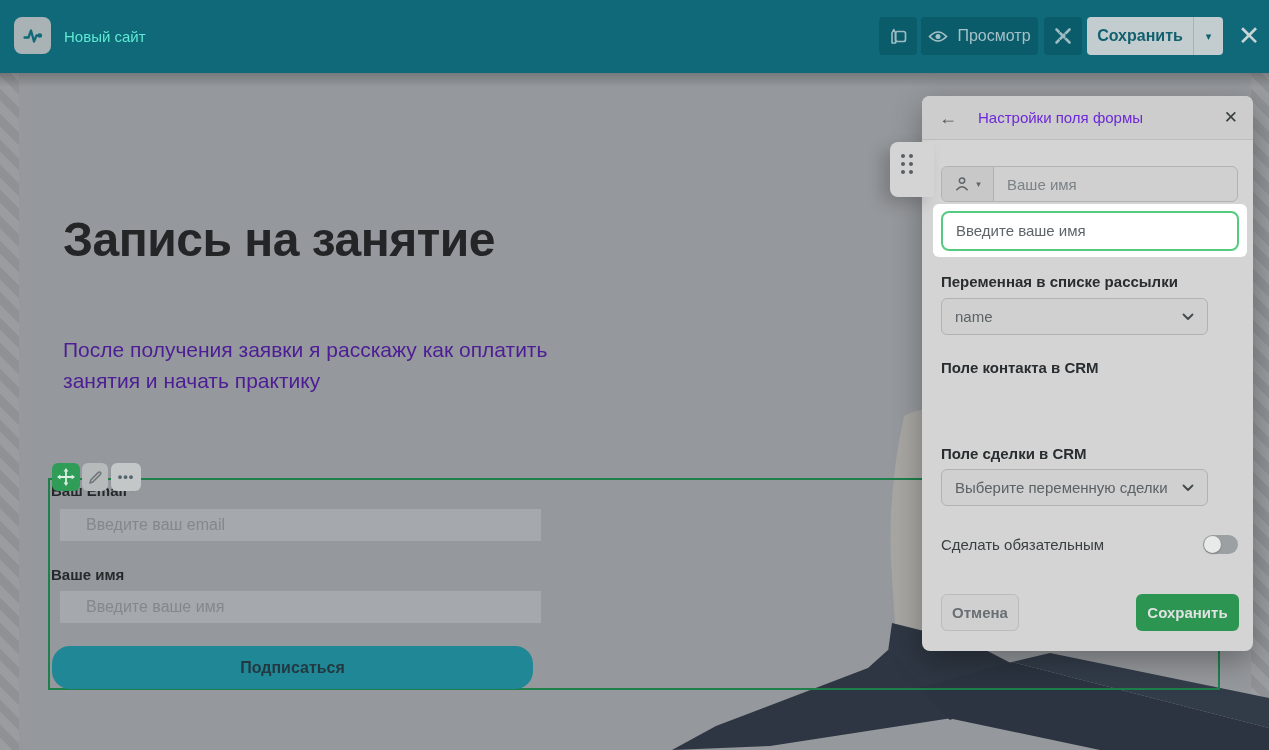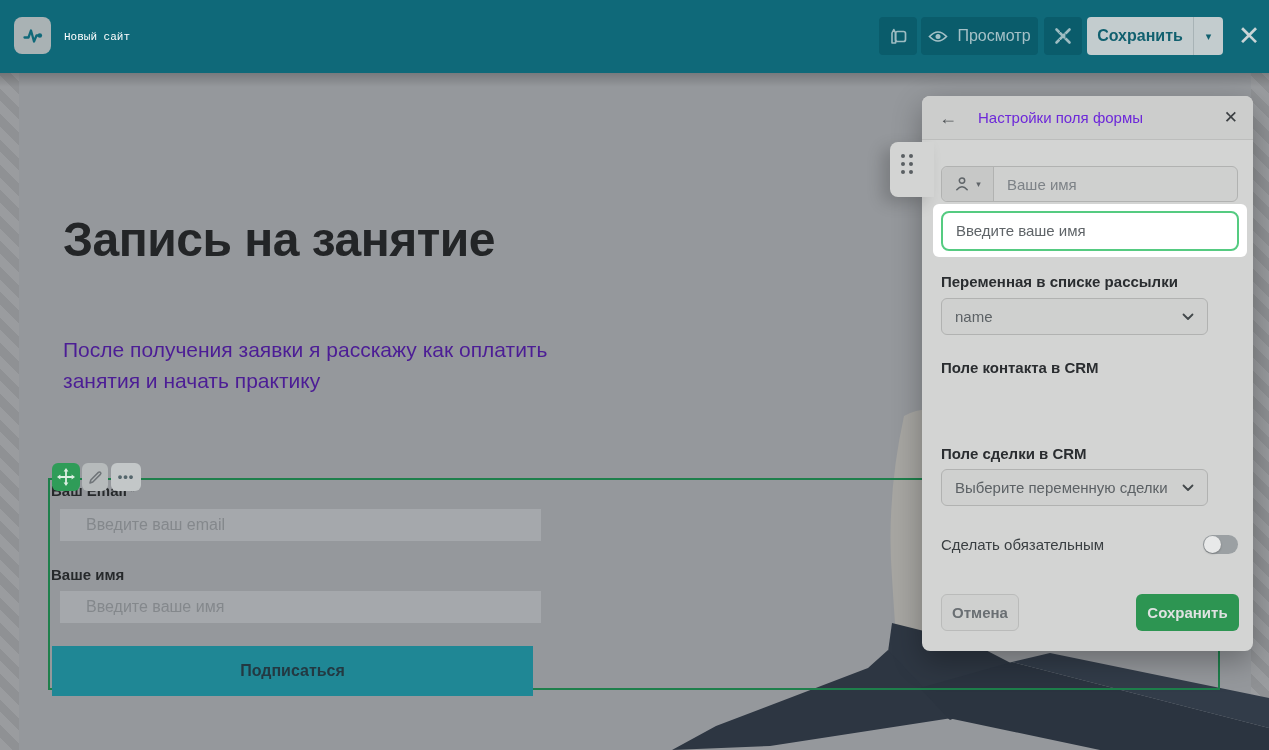--- a/index.html
+++ b/index.html
@@ -7,21 +7,21 @@
   .stage{
     position:relative; width:1269px; height:750px; overflow:hidden;
     font-family:"Liberation Sans", sans-serif; background:#95989c;
   }
 
   
   .topbar{ position:absolute; left:0; top:0; width:1269px; height:73px; background:#0f6979; z-index:40; }
   .logo-btn{ position:absolute; left:14px; top:17px; width:37px; height:37px; border-radius:8px; background:#a9b2b4;
     display:flex; align-items:center; justify-content:center; cursor:pointer; }
   .site-title{ position:absolute; left:64px; top:0; height:73px; display:flex; align-items:center;
-    color:#ffffff; font-size:11px;font-family:Liberation Mono, monospace; }
+    color:#5eead4; font-size:15px; }
   .tb-btn{ position:absolute; top:17px; height:38px; border-radius:4px; background:#0a5c6b;
     display:flex; align-items:center; justify-content:center; color:#a5c1c7; font-size:16px; cursor:pointer; }
   .btn-design{ left:879px; width:38px; }
   .btn-preview{ left:921px; width:117px; gap:9px; }
   .btn-tools{ left:1044px; width:38px; }
   .btn-save{ left:1087px; top:17px; width:136px; height:38px; border-radius:4px; background:#c3ccce;
     display:flex; position:absolute; cursor:pointer; }
   .save-main{ flex:1; display:flex; align-items:center; justify-content:center;
     color:#11606f; font-size:16px; font-weight:bold; }
   .save-caret{ width:30px; border-left:1px solid #a8b3b6; display:flex; align-items:center; justify-content:center;
@@ -46,23 +46,23 @@
 
   .form-box{ position:absolute; left:48px; top:478px; width:1172px; height:212px;
     border:2px solid #1e7f4b; z-index:6; }
   .f-label{ position:absolute; left:51px; font-size:15px; font-weight:bold; color:#26292b; z-index:7; }
   .req-mark{ color:#5c6165; font-weight:normal; margin-left:3px; font-size:13px; }
   .c-input{ position:absolute; left:60px; width:481px; height:32px; background:#a5a8ac; border:none;
     color:#84888c; font-size:16px; padding-left:26px; font-family:"Liberation Sans",sans-serif; z-index:7; }
   .c-input::placeholder{ color:#84888c; opacity:1; }
   .email-label{ top:482px; } .email-input{ top:509px; }
   .name-label{ top:566px; }  .name-input{ top:591px; }
-  .submit-btn{ position:absolute; left:52px; top:646px; width:481px; height:50px; background:#1f8795;
+  .submit-btn{ position:absolute; left:52px; top:646px; width:481px; height:43px; background:#1f8795;
     color:#233942; font-weight:bold; font-size:16px; display:flex; align-items:center; justify-content:center;
-    z-index:7; cursor:pointer; }
+    z-index:7; cursor:pointer;border-radius:18px; }
 
   .ctrl{ position:absolute; top:463px; height:28px; border-radius:6px; display:flex; align-items:center;
     justify-content:center; z-index:9; cursor:pointer; }
   .ctrl-move{ left:52px; width:28px; background:#2f9c58; }
   .ctrl-edit{ left:82px; width:26px; background:#b6babb; }
   .ctrl-more{ left:111px; width:30px; background:#c3c7c8; color:#55666c; font-size:13px; font-weight:bold;
     letter-spacing:1px; line-height:10px; }
 
   
   .panel{ position:absolute; left:922px; top:96px; width:331px; height:555px; background:#d3d4d3;

